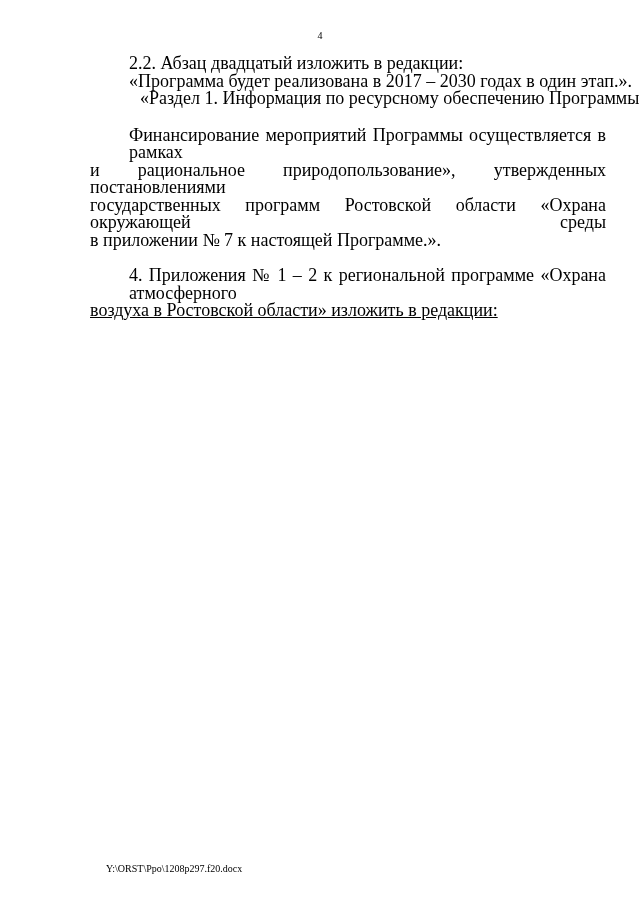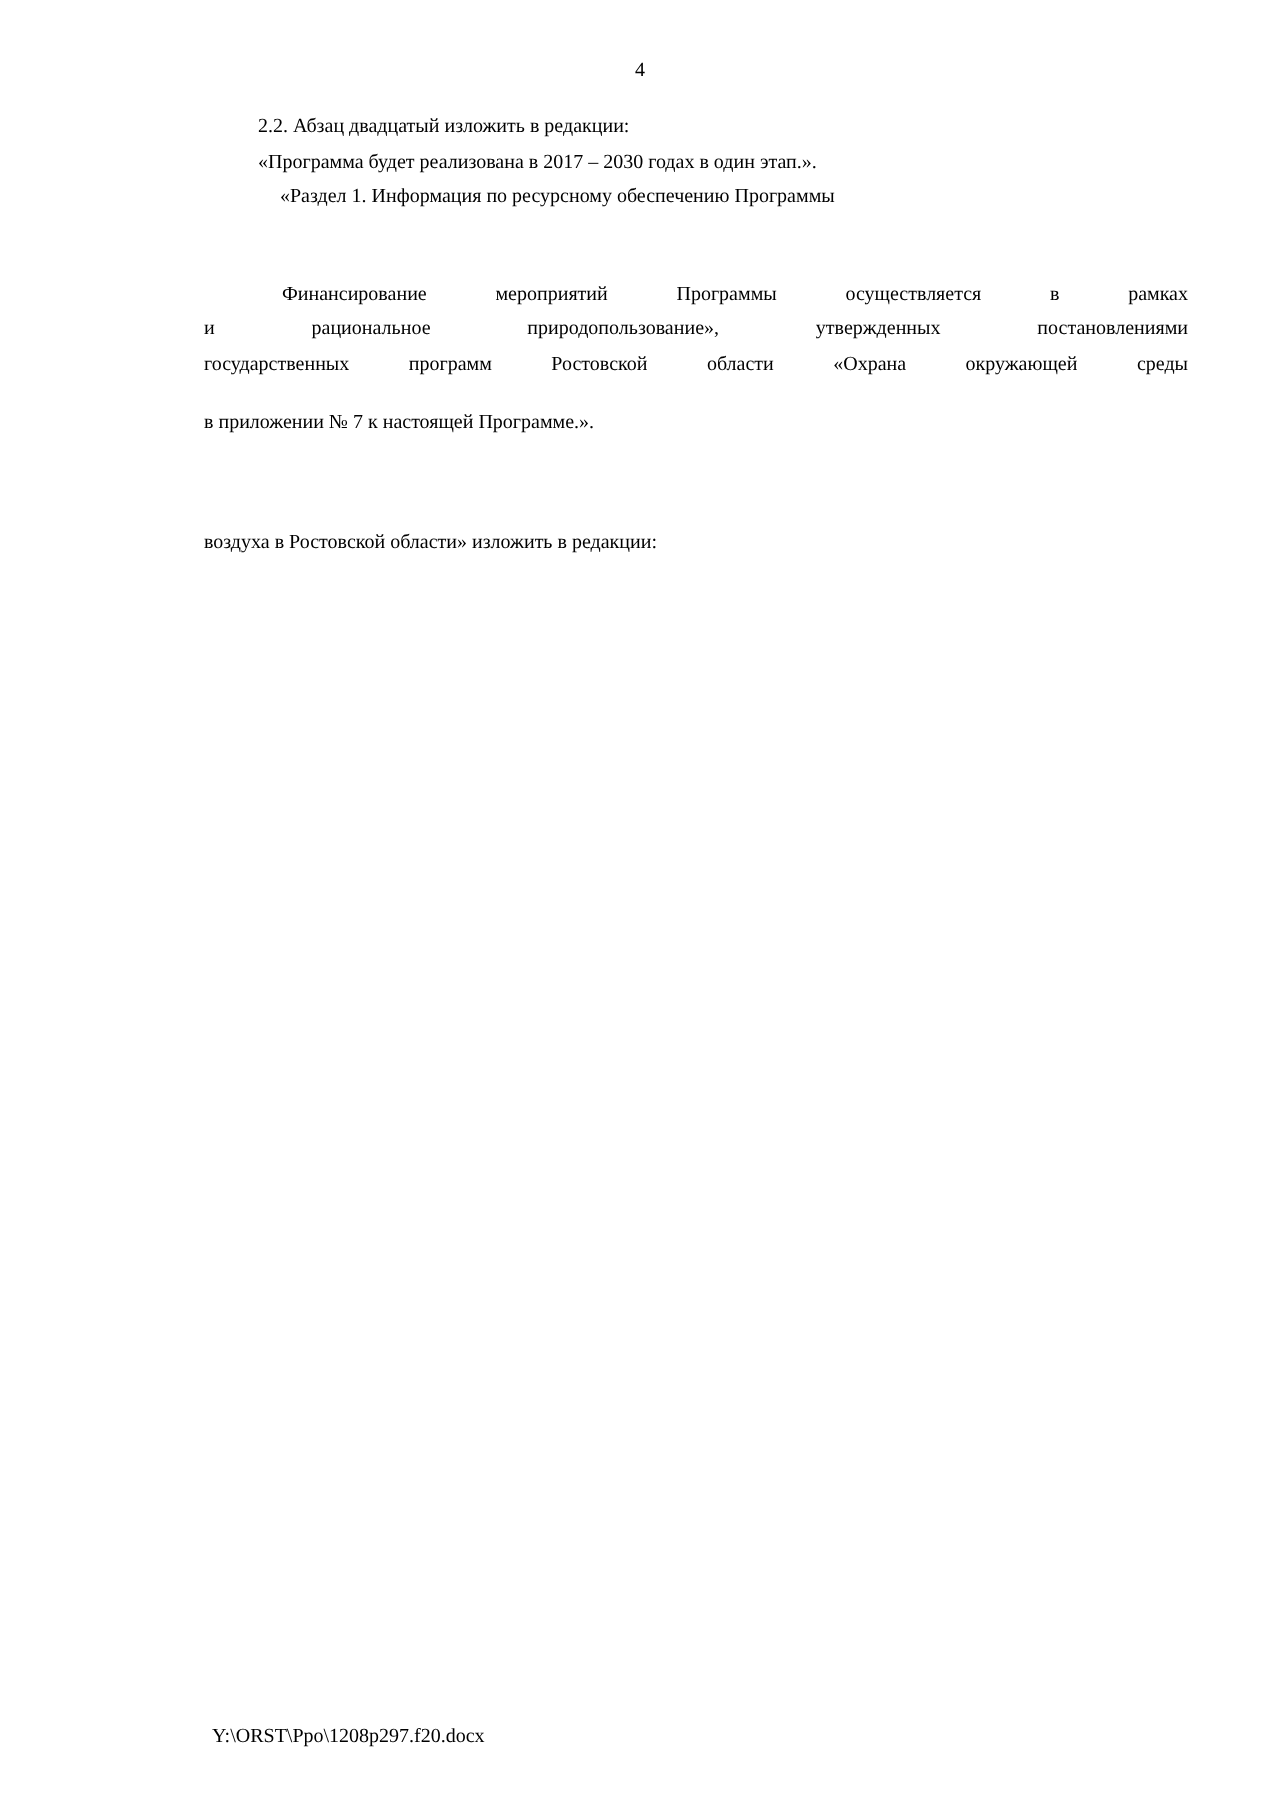--- a/index.html
+++ b/index.html
@@ -22,31 +22,31 @@
       width: 640px;
       text-align: center;
       font-size: 10px;
       line-height: 12px;
     }
     .content {
       position: absolute;
       left: 90px;
       top: 55px;
       width: 516px;
-      font-size: 10px;
+      font-size: 18px;
       line-height: 17.5px;
     }
     .line {
       white-space: nowrap;
       margin: 0;
     }
     .indent1 { padding-left: 39px; }
     .indent2 { padding-left: 50px; }
     .para {
-      margin: 12px;
+      margin: 0;
       text-align: justify;
       text-align-last: left;
     }
     .justify-line {
       display: block;
       text-align: justify;
       text-align-last: justify;
       white-space: normal;
     }
     .gap-lg { height: 19px; }
@@ -79,18 +79,19 @@
     <span class="justify-line">государственных программ Ростовской области «Охрана окружающей среды</span>
   </div>
 
   <div class="para">
     <span class="line" style="display:block;">в приложении № 7 к настоящей Программе.».</span>
   </div>
 
   <div class="gap-md"></div>
 
   <div class="para">
-    <span class="line" style="display:block;">воздуха в Ростовской области» изложить в редакции:</span>
+    <span class="justify-line" style="padding-left:39px;">4. Приложения № 1 – 2 к региональной программе «Охрана атмосферного</span>
+    <span class="line" style="display:block;text-decoration:underline;">воздуха в Ростовской области» изложить в редакции:</span>
   </div>
 
 </div>
 
 <div class="footer">Y:\ORST\Ppo\1208p297.f20.docx</div>
 
 </body></html>

